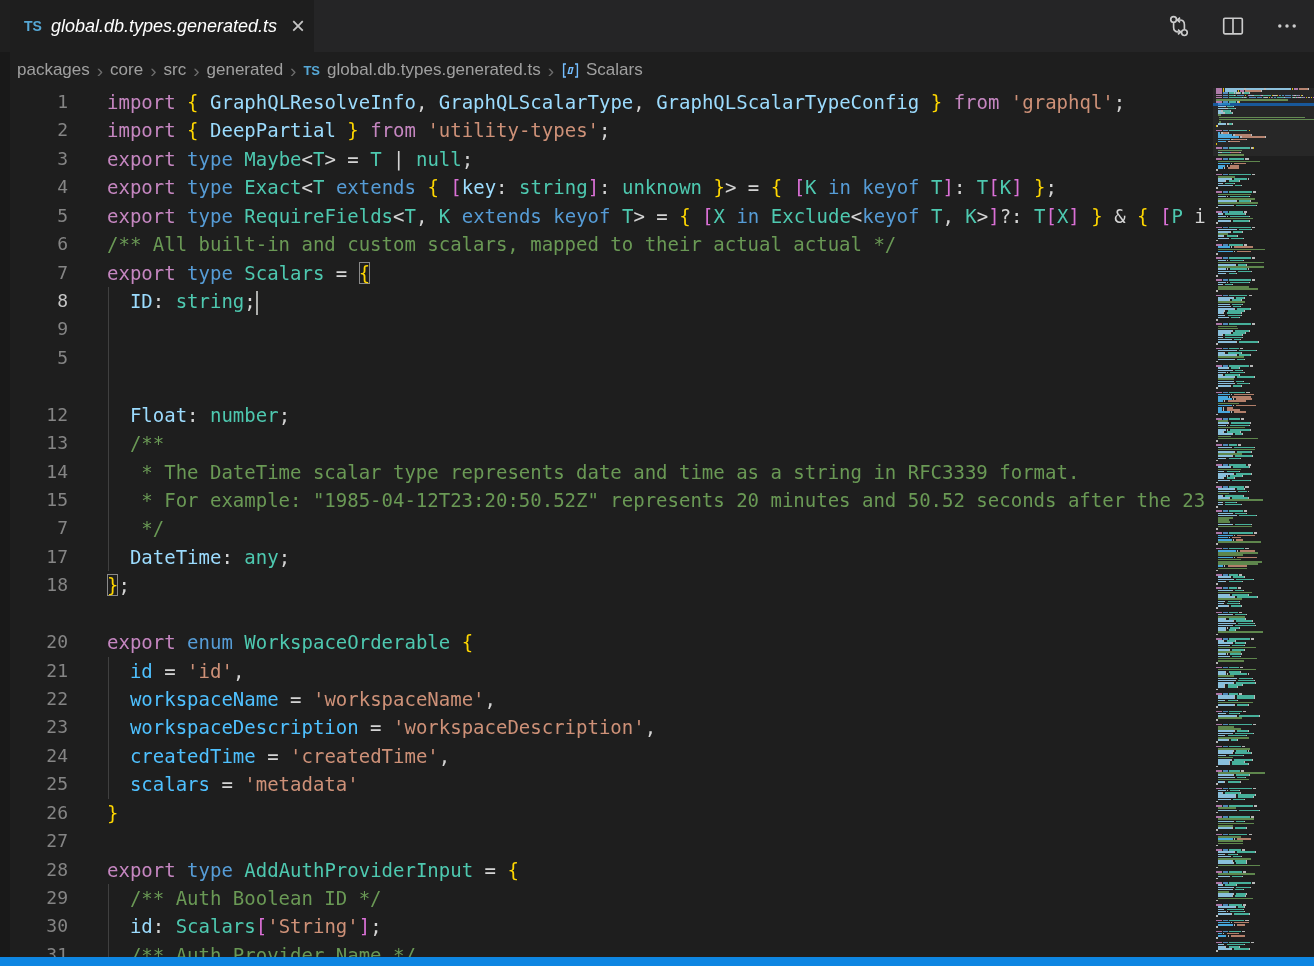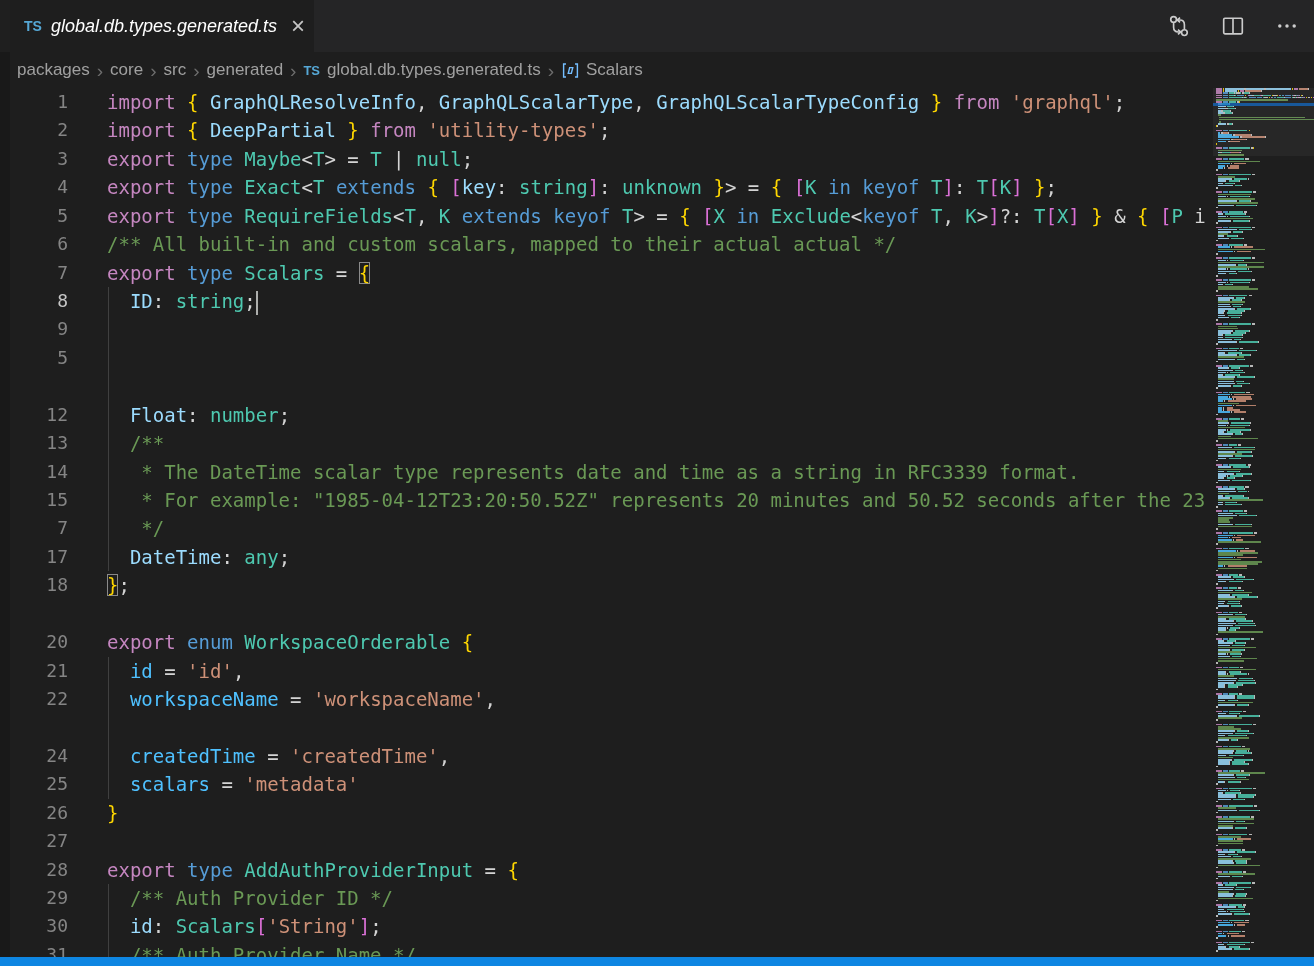--- a/index.html
+++ b/index.html
@@ -123,26 +123,27 @@
       <div class="line" style="top: 312.73px;"><span class="ln">12</span><span class="lc"><span style="color: rgb(212, 212, 212);">  </span><span style="color: rgb(156, 220, 254);">Float</span><span style="color: rgb(212, 212, 212);">: </span><span style="color: rgb(78, 201, 176);">number</span><span style="color: rgb(212, 212, 212);">;</span></span></div>
       <div class="line" style="top: 341.16px;"><span class="ln">13</span><span class="lc"><span style="color: rgb(212, 212, 212);">  </span><span style="color: rgb(106, 153, 85);">/**</span></span></div>
       <div class="line" style="top: 369.59px;"><span class="ln">14</span><span class="lc"><span style="color: rgb(212, 212, 212);">  </span><span style="color: rgb(106, 153, 85);"> * The DateTime scalar type represents date and time as a string in RFC3339 format.</span></span></div>
       <div class="line" style="top: 398.02px;"><span class="ln">15</span><span class="lc"><span style="color: rgb(212, 212, 212);">  </span><span style="color: rgb(106, 153, 85);"> * For example: "1985-04-12T23:20:50.52Z" represents 20 minutes and 50.52 seconds after the 23</span></span></div>
       <div class="line" style="top: 426.45px;"><span class="ln">7</span><span class="lc"><span style="color: rgb(212, 212, 212);">  </span><span style="color: rgb(106, 153, 85);"> */</span></span></div>
       <div class="line" style="top: 454.88px;"><span class="ln">17</span><span class="lc"><span style="color: rgb(212, 212, 212);">  </span><span style="color: rgb(156, 220, 254);">DateTime</span><span style="color: rgb(212, 212, 212);">: </span><span style="color: rgb(78, 201, 176);">any</span><span style="color: rgb(212, 212, 212);">;</span></span></div>
       <div class="line" style="top: 483.31px;"><span class="ln">18</span><span class="lc"><span class="tok-match" style="color: rgb(255, 215, 0);">}</span><span style="color: rgb(212, 212, 212);">;</span></span></div>
       <div class="line" style="top: 540.17px;"><span class="ln">20</span><span class="lc"><span style="color: rgb(197, 134, 192);">export</span><span style="color: rgb(212, 212, 212);"> </span><span style="color: rgb(86, 156, 214);">enum</span><span style="color: rgb(212, 212, 212);"> </span><span style="color: rgb(78, 201, 176);">WorkspaceOrderable</span><span style="color: rgb(212, 212, 212);"> </span><span style="color: rgb(255, 215, 0);">{</span></span></div>
       <div class="line" style="top: 568.6px;"><span class="ln">21</span><span class="lc"><span style="color: rgb(212, 212, 212);">  </span><span style="color: rgb(79, 193, 255);">id</span><span style="color: rgb(212, 212, 212);"> = </span><span style="color: rgb(206, 145, 120);">'id'</span><span style="color: rgb(212, 212, 212);">,</span></span></div>
       <div class="line" style="top: 597.03px;"><span class="ln">22</span><span class="lc"><span style="color: rgb(212, 212, 212);">  </span><span style="color: rgb(79, 193, 255);">workspaceName</span><span style="color: rgb(212, 212, 212);"> = </span><span style="color: rgb(206, 145, 120);">'workspaceName'</span><span style="color: rgb(212, 212, 212);">,</span></span></div>
+      <div class="line" style="top: 625.46px;"><span class="ln">23</span><span class="lc"><span style="color: rgb(212, 212, 212);">  </span><span style="color: rgb(79, 193, 255);">workspaceDescription</span><span style="color: rgb(212, 212, 212);"> = </span><span style="color: rgb(206, 145, 120);">'workspaceDescription'</span><span style="color: rgb(212, 212, 212);">,</span></span></div>
       <div class="line" style="top: 653.89px;"><span class="ln">24</span><span class="lc"><span style="color: rgb(212, 212, 212);">  </span><span style="color: rgb(79, 193, 255);">createdTime</span><span style="color: rgb(212, 212, 212);"> = </span><span style="color: rgb(206, 145, 120);">'createdTime'</span><span style="color: rgb(212, 212, 212);">,</span></span></div>
       <div class="line" style="top: 682.32px;"><span class="ln">25</span><span class="lc"><span style="color: rgb(212, 212, 212);">  </span><span style="color: rgb(79, 193, 255);">scalars</span><span style="color: rgb(212, 212, 212);"> = </span><span style="color: rgb(206, 145, 120);">'metadata'</span></span></div>
       <div class="line" style="top: 710.75px;"><span class="ln">26</span><span class="lc"><span style="color: rgb(255, 215, 0);">}</span></span></div>
       <div class="line" style="top: 739.18px;"><span class="ln">27</span><span class="lc"></span></div>
       <div class="line" style="top: 767.61px;"><span class="ln">28</span><span class="lc"><span style="color: rgb(197, 134, 192);">export</span><span style="color: rgb(212, 212, 212);"> </span><span style="color: rgb(86, 156, 214);">type</span><span style="color: rgb(212, 212, 212);"> </span><span style="color: rgb(78, 201, 176);">AddAuthProviderInput</span><span style="color: rgb(212, 212, 212);"> = </span><span style="color: rgb(255, 215, 0);">{</span></span></div>
-      <div class="line" style="top: 796.04px;"><span class="ln">29</span><span class="lc"><span style="color: rgb(212, 212, 212);">  </span><span style="color: rgb(106, 153, 85);">/** Auth Provider ID */</span></span></div>
+      <div class="line" style="top: 796.04px;"><span class="ln">29</span><span class="lc"><span style="color: rgb(212, 212, 212);">  </span><span style="color: rgb(106, 153, 85);">/** Auth Boolean ID */</span></span></div>
       <div class="line" style="top: 824.47px;"><span class="ln">30</span><span class="lc"><span style="color: rgb(212, 212, 212);">  </span><span style="color: rgb(156, 220, 254);">id</span><span style="color: rgb(212, 212, 212);">: </span><span style="color: rgb(78, 201, 176);">Scalars</span><span style="color: rgb(218, 112, 214);">[</span><span style="color: rgb(206, 145, 120);">'String'</span><span style="color: rgb(218, 112, 214);">]</span><span style="color: rgb(212, 212, 212);">;</span></span></div>
       <div class="line" style="top: 852.9px;"><span class="ln">31</span><span class="lc"><span style="color: rgb(212, 212, 212);">  </span><span style="color: rgb(106, 153, 85);">/** Auth Provider Name */</span></span></div>
       <div class="indent-guide" style="top: 199.01px; height: 284.3px;"></div>
       <div class="indent-guide" style="top: 568.6px; height: 142.15px;"></div>
       <div class="indent-guide" style="top: 796.04px; height: 85.29px;"></div>
     </div>
 
   <div class="minimap" id="minimap">
       <div class="mrow" style="top: 0px; width: 98px;">
         <span class="mseg" style="left: 0px; width: 6.3px; background: rgb(197, 134, 192);"></span>

